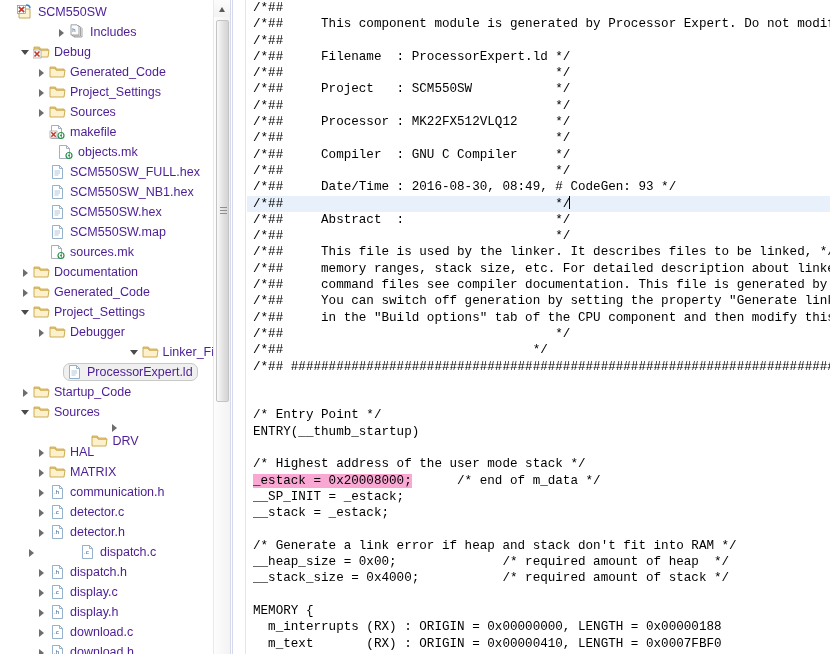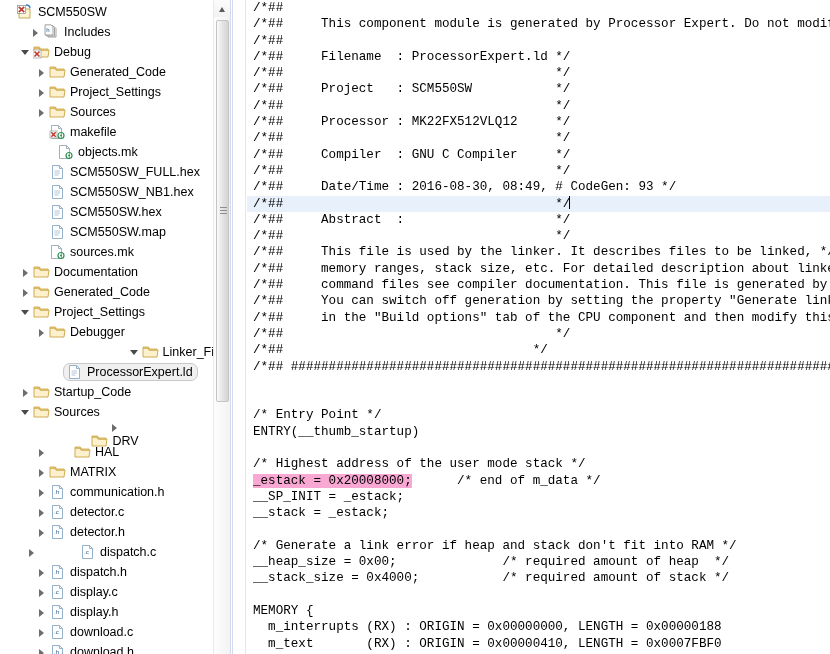--- a/index.html
+++ b/index.html
@@ -29,21 +29,21 @@
   .tree {
     position: relative;
     padding-top: 2px;
   }
   .tree-row {
     display: flex;
     align-items: center;
     height: 20px;
     white-space: nowrap;
     font-size: 12.5px;
-    color: #000000;
+    color: #4c1d95;
     font-family: "Liberation Sans", sans-serif;
   }
   .twisty {
     width: 11px; height: 11px;
     flex: 0 0 11px;
     position: relative;
     margin-right: 2px;
   }
   .twisty.closed::before {
     content: "";
@@ -193,21 +193,21 @@
               <svg width="17" height="16" viewBox="0 0 17 16">
                 <path d="M2 3 L2 14 L13 14 L13 5 L7 5 L6 3 Z" fill="#fdf4d4" stroke="#bfa04a" stroke-width="0.9"></path>
                 <rect x="0.5" y="1.5" width="8" height="8" fill="#ffffff" stroke="#8a8a8a" stroke-width="0.7"></rect>
                 <path d="M1.8 2.8 L7.2 8.2 M7.2 2.8 L1.8 8.2" stroke="#c0392b" stroke-width="1.7"></path>
                 <path d="M9 1 q4 0 4 3.2" fill="none" stroke="#3f7ec0" stroke-width="1.4"></path>
               </svg>
             </span>
             <span class="tlabel">SCM550SW</span>
           </span>
         </div>
-        <div class="tree-row" style="padding-left: 30px;">
+        <div class="tree-row" style="padding-left: 12px; margin-left: 44px;">
           <span class="twisty closed"></span>
           <span class="tlabel-wrap">
             <span class="ticon">
               <svg width="17" height="16" viewBox="0 0 17 16">
                 <path d="M5 2.5 L11 2.5 L13 4.5 L13 13 L5 13 Z" fill="#ffffff" stroke="#8a8a8a" stroke-width="0.8"></path>
                 <path d="M3.5 1.5 L9.5 1.5 L11.5 3.5 L11.5 12 L3.5 12 Z" fill="#ffffff" stroke="#8a8a8a" stroke-width="0.8"></path>
                 <path d="M2 0.8 L8 0.8 L10 2.8 L10 11 L2 11 Z" fill="#fbfbfb" stroke="#8a8a8a" stroke-width="0.8"></path>
                 <text x="3.2" y="8" font-size="6" font-family="&quot;Liberation Sans&quot;, sans-serif" fill="#2c5d8f">h</text>
               </svg>
             </span>
@@ -462,21 +462,21 @@
           <span class="tlabel-wrap">
             <span class="ticon">
               <svg width="17" height="16" viewBox="0 0 17 16">
                 <path d="M1 4 L1 13 L15 13 L16 6 L7 6 L6 4 Z" fill="#fcf0cd" stroke="#c9a441" stroke-width="0.9"></path>
                 <path d="M1 4 L6 4 L7 6 L15 6 L15 5 L7.5 5 L6.5 3 L1 3 Z" fill="#f5dd9a" stroke="#c9a441" stroke-width="0.8"></path>
               </svg>
             </span>
             <span class="tlabel">DRV</span>
           </span>
         </div>
-        <div class="tree-row" style="padding-left: 36px; gap: 25px;">
+        <div class="tree-row" style="padding-left: 36px;">
           <span class="twisty closed"></span>
           <span class="tlabel-wrap">
             <span class="ticon">
               <svg width="17" height="16" viewBox="0 0 17 16">
                 <path d="M1 4 L1 13 L15 13 L16 6 L7 6 L6 4 Z" fill="#fcf0cd" stroke="#c9a441" stroke-width="0.9"></path>
                 <path d="M1 4 L6 4 L7 6 L15 6 L15 5 L7.5 5 L6.5 3 L1 3 Z" fill="#f5dd9a" stroke="#c9a441" stroke-width="0.8"></path>
               </svg>
             </span>
             <span class="tlabel">HAL</span>
           </span>

